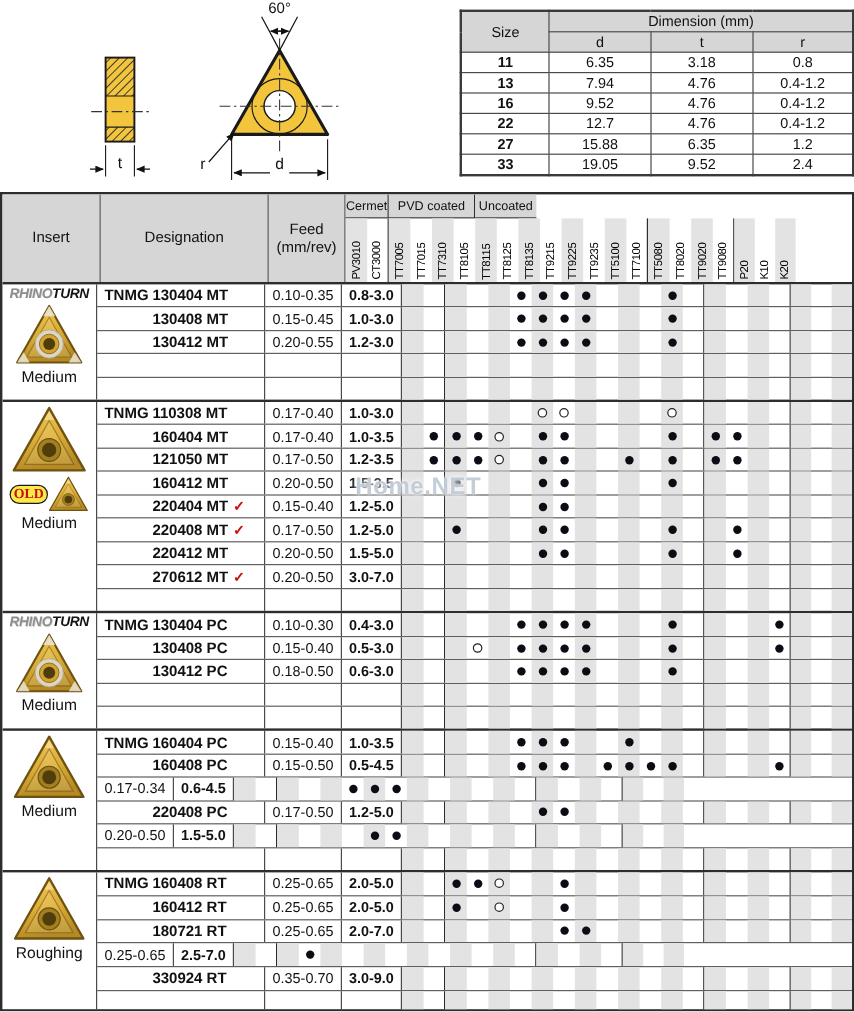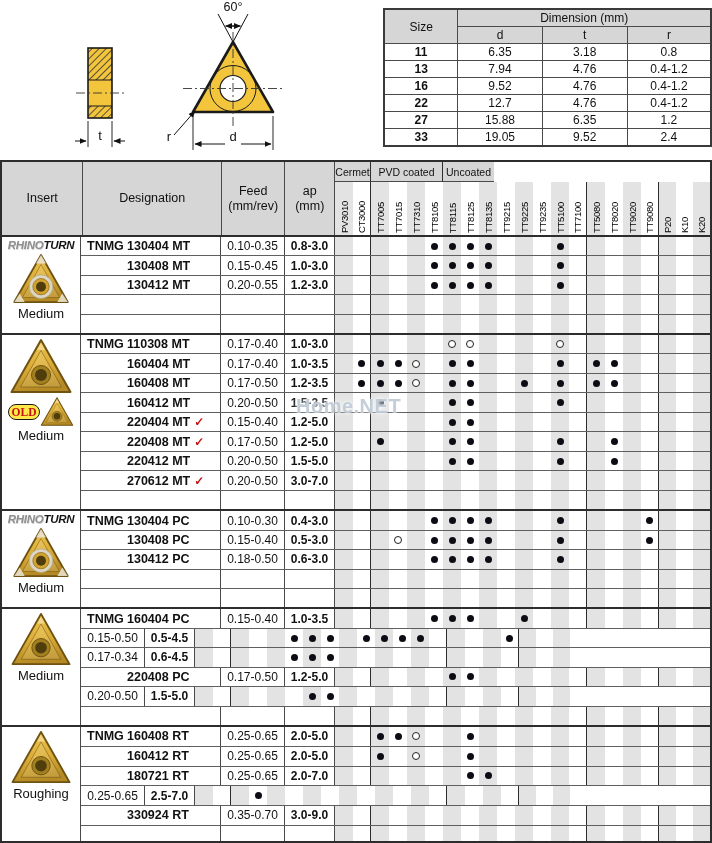--- a/index.html
+++ b/index.html
@@ -181,22 +181,20 @@
         </tr>
       </tbody>
   </table>
 
   <div class="main-table">
     <div class="mt-header">
       <div class="hcell w-insert">Insert</div>
       <div class="hcell w-desig">Designation</div>
       <div class="hcell w-feed">Feed
 (mm/rev)</div>
-      <div class="hcell w-ap">ap
-(mm)</div>
       <div class="grades-header">
         <div class="gh-groups" id="gh-groups">
             <div class="gh-group" style="width: 36px;">Cermet</div>
             <div class="gh-group" style="width: 72px;">PVD coated</div>
             <div class="gh-group" style="width: 51px;">Uncoated</div>
           </div>
         <div class="gh-grades" id="gh-grades">
             <div class="gh-grade s" style="width: 18px;">
               <span class="vlabel">PV3010</span>
             </div>
@@ -572,21 +570,21 @@
               </div>
               <div class="gcell s" style="width: 18px;"></div>
               <div class="gcell se" style="width: 18px;"></div>
               <div class="gcell s" style="width: 17px;"></div>
               <div class="gcell" style="width: 17px;"></div>
               <div class="gcell s" style="width: 17px;"></div>
             </div>
             <div class="row">
               <div class="cell c-desig">
                 <span class="prefix"></span>
-                <span>160408 MT</span>
+                <span>121050 MT</span>
               </div>
               <div class="cell c-feed">0.17-0.50</div>
               <div class="cell c-ap">1.2-3.5</div>
               <div class="gcell s" style="width: 18px;"></div>
               <div class="gcell se" style="width: 18px;">
                 <span class="dot"></span>
               </div>
               <div class="gcell s" style="width: 18px;">
                 <span class="dot"></span>
               </div>
@@ -1081,20 +1079,24 @@
               <div class="gcell se" style="width: 18px;"></div>
               <div class="gcell s" style="width: 18px;"></div>
               <div class="gcell" style="width: 18px;"></div>
               <div class="gcell s" style="width: 18px;"></div>
               <div class="gcell se" style="width: 18px;"></div>
               <div class="gcell s" style="width: 17px;"></div>
               <div class="gcell" style="width: 17px;"></div>
               <div class="gcell s" style="width: 17px;"></div>
             </div>
             <div class="row">
+              <div class="cell c-desig">
+                <span class="prefix"></span>
+                <span>160408 PC</span>
+              </div>
               <div class="cell c-feed">0.15-0.50</div>
               <div class="cell c-ap">0.5-4.5</div>
               <div class="gcell s" style="width: 18px;"></div>
               <div class="gcell se" style="width: 18px;"></div>
               <div class="gcell s" style="width: 18px;"></div>
               <div class="gcell" style="width: 18px;"></div>
               <div class="gcell s" style="width: 18px;"></div>
               <div class="gcell" style="width: 18px;">
                 <span class="dot"></span>
               </div>

